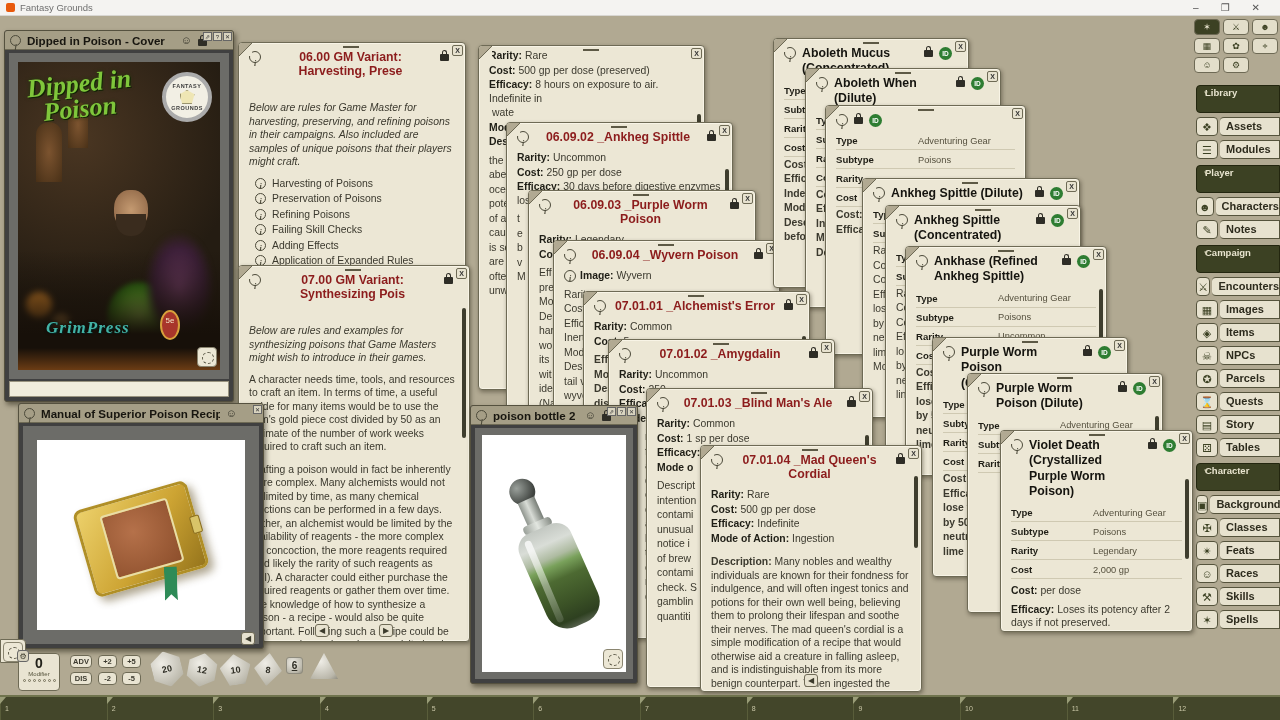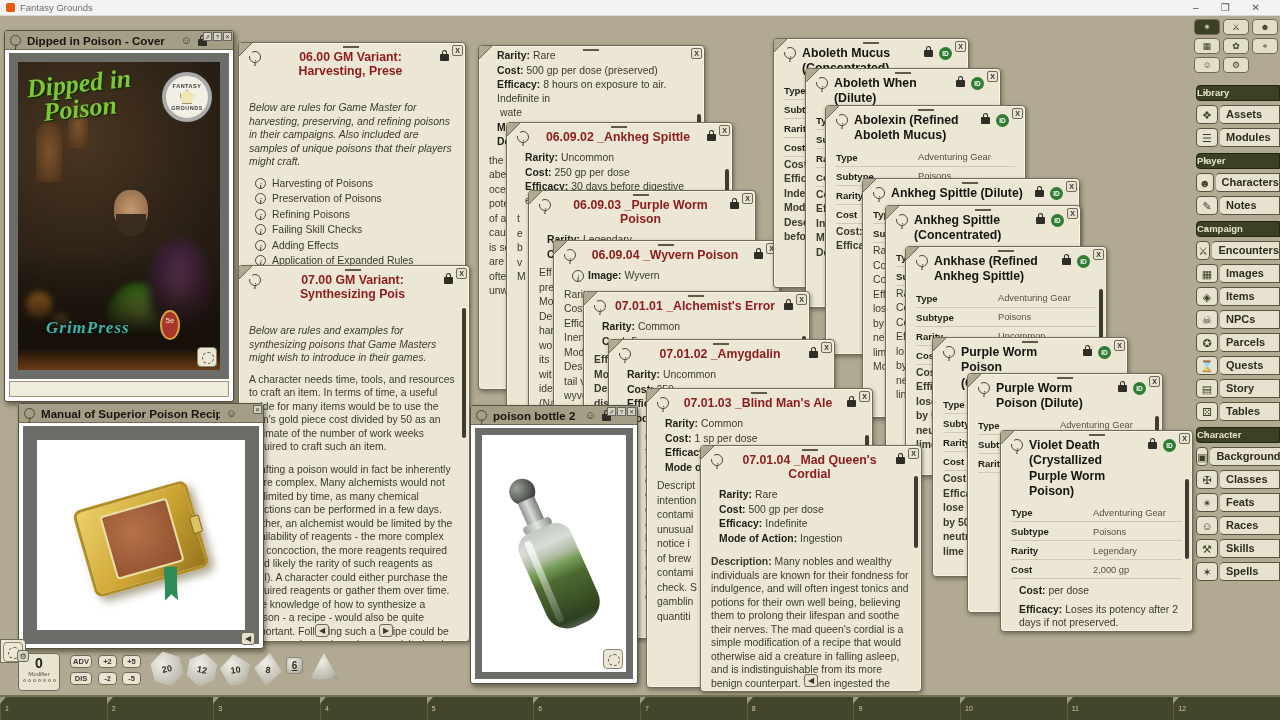--- a/index.html
+++ b/index.html
@@ -18,36 +18,36 @@
 .xbtn{position:absolute;top:2px;right:2px;width:11px;height:11px;background:#e7e2cf;border:1px solid #6e6a55;border-radius:2px;font-size:7px;line-height:10px;text-align:center;color:#333;font-weight:bold}
 .trow{display:flex;align-items:flex-start;padding:7px 16px 4px 10px;gap:6px}
 .info{flex:none;width:12px;height:12px;border:1.3px solid #4c4a3a;border-radius:50%;text-align:center;margin-top:1px}
 .info::before{content:"i";font:italic bold 8px "Liberation Serif",serif;color:#4c4a3a;line-height:11px}
 .rtitle{flex:1;text-align:center;font-weight:bold;font-size:12.3px;color:#8c1c1c;line-height:1.15}
 .ktitle{flex:1;text-align:left;font-weight:bold;font-size:12.3px;color:#15140f;line-height:1.25}
 .lock{position:relative;flex:none;width:9px;height:7px;background:#2e2d26;border-radius:1px;margin-top:4px}
 .lock::before{content:"";position:absolute;top:-4px;left:1.5px;width:3px;height:4px;border:1.6px solid #2e2d26;border-bottom:none;border-radius:3px 3px 0 0}
 .idb{flex:none;width:13px;height:13px;background:#2e7d32;border:1px solid #14401б;border-radius:50%;color:#fff;font-size:6.5px;font-weight:bold;text-align:center;line-height:13px;margin-top:1px}
 .body{padding:3px 10px;font-size:10.4px;line-height:13.5px;color:#3b392e}
-.ln{margin:0 0 1px 8px}
+.ln{margin:0 0 1px 0}
 .ln b{color:#1f1e16;margin-right:3px}
 .frags{padding:1px 0 0 10px;font-size:10.4px;line-height:14.5px;color:#3b392e}
 .kv{display:flex;align-items:center;margin:0 10px;padding:4px 0 3px;border-bottom:1px solid #cfc9b2;font-size:9.6px}
 .kv b{width:82px;color:#1f1e16}
 .kv span{flex:1;color:#55503e;font-size:9.3px}
 .sb{position:absolute;right:3px;width:4px;background:#3e3d2d;border-radius:2px}
 .navrow{position:absolute;bottom:4px;left:0;right:0;display:flex;justify-content:center;gap:50px}
 .navb{width:14px;height:13px;background:#e7e2cf;border:1px solid #6e6a55;border-radius:3px;font-size:8px;line-height:12px;text-align:center;color:#3c3b2c}
 .intro{font-style:italic;margin:16px 0 8px}
 .para{margin:0 0 9px}
 .link{display:flex;align-items:flex-start;gap:6px;margin:2px 0 2px 6px}
 .link .info{width:11px;height:11px}
 .link span.lt{flex:1}
 
-.iwin{position:absolute;background:#ffffff;border:1px solid #55513f;border-radius:3px;box-shadow:2px 3px 5px rgba(30,25,12,.5);overflow:hidden}
+.iwin{position:absolute;background:#404040;border:1px solid #55513f;border-radius:3px;box-shadow:2px 3px 5px rgba(30,25,12,.5);overflow:hidden}
 .ibar{height:19px;background:#a59e86;border-bottom:1px solid #6e6a55;display:flex;align-items:center;gap:6px;padding:0 26px 0 5px;position:relative}
 .ibar .info{width:11px;height:11px}
 .ititle{flex:1;font-weight:bold;font-size:11.6px;color:#17150f;white-space:nowrap;overflow:hidden}
 .smiley{font-size:11px;color:#35342a;line-height:1}
 .tinybtns{position:absolute;top:1px;right:1px;display:flex;gap:1px}
 .tinybtns i{width:9px;height:9px;background:#d9d4c0;border:1px solid #666;font:normal 6px/8px "Liberation Sans",sans-serif;text-align:center;color:#333}
 .iframe{position:absolute;left:4px;right:4px;top:22px;bottom:4px;background:#6c6c68;padding:9px}
 .ifill{position:relative;width:100%;height:100%;background:#fff;overflow:hidden}
 .radial{position:absolute;width:20px;height:20px;background:#ece7d5;border:1px solid #8a8570;border-radius:4px}
 .radial::before{content:"";position:absolute;left:4px;top:4px;width:10px;height:10px;border:1.4px dashed #5c5948;border-radius:50%}
@@ -78,21 +78,21 @@
 .bball{position:absolute;left:17px;top:-16px;width:26px;height:26px;border-radius:50%;background:radial-gradient(circle at 35% 30%,#9aa09b,#3f433f 70%)}
 .bneck{position:absolute;left:21px;top:6px;width:18px;height:30px;background:linear-gradient(90deg,#8f958e,#d8dcd6 45%,#777d76)}
 .bcollar{position:absolute;left:15px;top:30px;width:30px;height:9px;border-radius:4px;background:linear-gradient(90deg,#9aa099,#e2e6e0 50%,#868c85)}
 .bbody{position:absolute;left:2px;top:38px;width:56px;height:104px;border-radius:16px 16px 22px 22px;background:linear-gradient(180deg,#c3c8c2 0%,#d9ddd7 16%,#aebba1 30%,#79a15b 38%,#4d6a32 52%,#3b5226 76%,#2e4020 92%,#55604c 100%)}
 .bshine{position:absolute;left:10px;top:44px;width:7px;height:88px;border-radius:4px;background:linear-gradient(180deg,rgba(255,255,255,.75),rgba(255,255,255,.12));transform:rotate(1deg)}
 
 .side{position:absolute;top:16px;right:0;width:84px;bottom:25px;z-index:350}
 .tools{display:grid;grid-template-columns:repeat(3,26px);gap:3px;justify-content:end;padding:3px 2px 6px 0}
 .tool{width:26px;height:16px;background:#e3deca;border:1px solid #6e6a55;border-radius:4px;font-size:9px;line-height:15px;text-align:center;color:#3c4123}
 .tool.active{background:#3c4123;color:#e7e3cd}
-.shead{position:relative;height:16px;background:#3c4123;border:1px solid #23260f;border-radius:4px 0 0 4px;margin:6px 0 4px 0;color:#e8e4cf;font-weight:bold;font-size:9.5px;line-height:14px;padding-left:0}
+.shead{position:relative;height:28px;background:#3c4123;border:1px solid #23260f;border-radius:4px 0 0 4px;margin:6px 0 4px 0;color:#e8e4cf;font-weight:bold;font-size:9.5px;line-height:14px;padding-left:8px}
 .shead::before{content:"▼";position:absolute;left:6px;top:0;font-size:6px;line-height:15px;color:#cfcbb0}
 .srow{display:flex;gap:2px;margin:0 0 4px 0;align-items:center}
 .stile{width:22px;height:19px;background:#e7e2cf;border:1px solid #55533c;border-radius:4px;text-align:center;font-size:11px;line-height:18px;color:#3c4123}
 .slabel{flex:1;height:19px;background:#e7e2cf;border:1px solid #55533c;border-left:none;border-radius:4px 0 0 4px;font-weight:bold;font-size:11px;line-height:17px;color:#2d2b1d;padding-left:6px}
 
 .hotbar{position:absolute;left:0;right:0;bottom:0;height:25px;background:#43462a;border-top:2px solid #70745० ;display:flex;z-index:360;border-top:2px solid #70744e}
 .slot{flex:1;position:relative;border-left:1px solid #595d3a}
 .slot::before{content:"";position:absolute;left:-1px;top:0;border-left:6px solid #9a9d78;border-bottom:7px solid transparent}
 .slot .num{position:absolute;left:4px;top:8px;font-size:7px;color:#c9c6a6}
 
@@ -426,21 +426,20 @@
       </div>
     <span class="sb" style="top:40px;height:50px"></span>
   </div>
 
   <div class="win" style="left:825px;top:105px;width:201px;height:250px">
     <i class="fold"></i>
       <i class="dash"></i>
       <span class="xbtn">X</span>
     <div class="trow">
         <span class="info"></span>
-        <span class="ktitle">Abolexin (Refined Aboleth Mucus)</span>
         <span class="lock"></span>
         <span class="idb">ID</span>
       </div>
     <div>
         <div class="kv">
           <b>Type</b>
           <span>Adventuring Gear</span>
         </div>
         <div class="kv">
           <b>Subtype</b>

